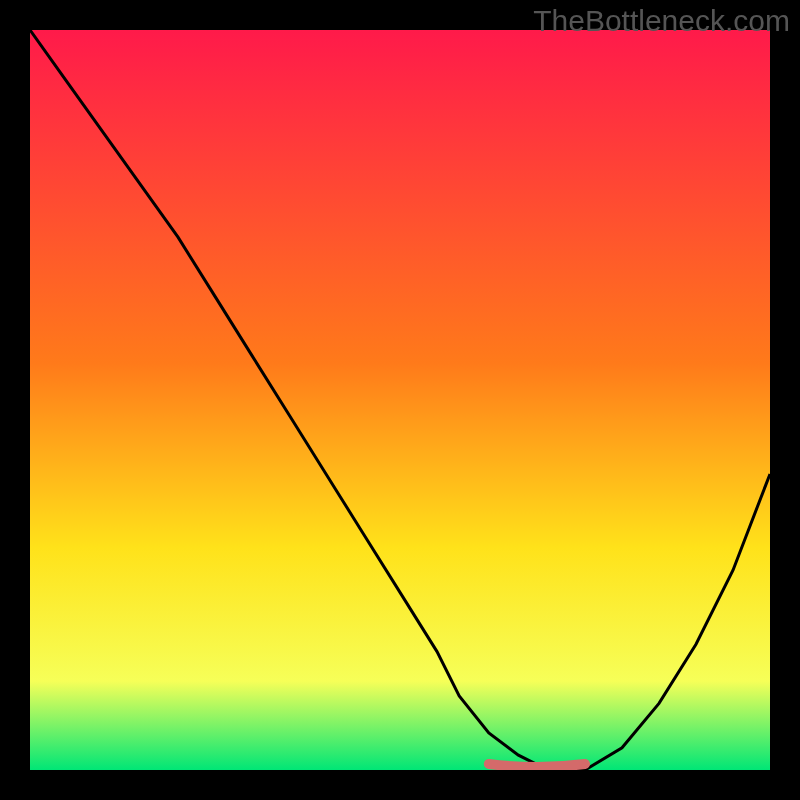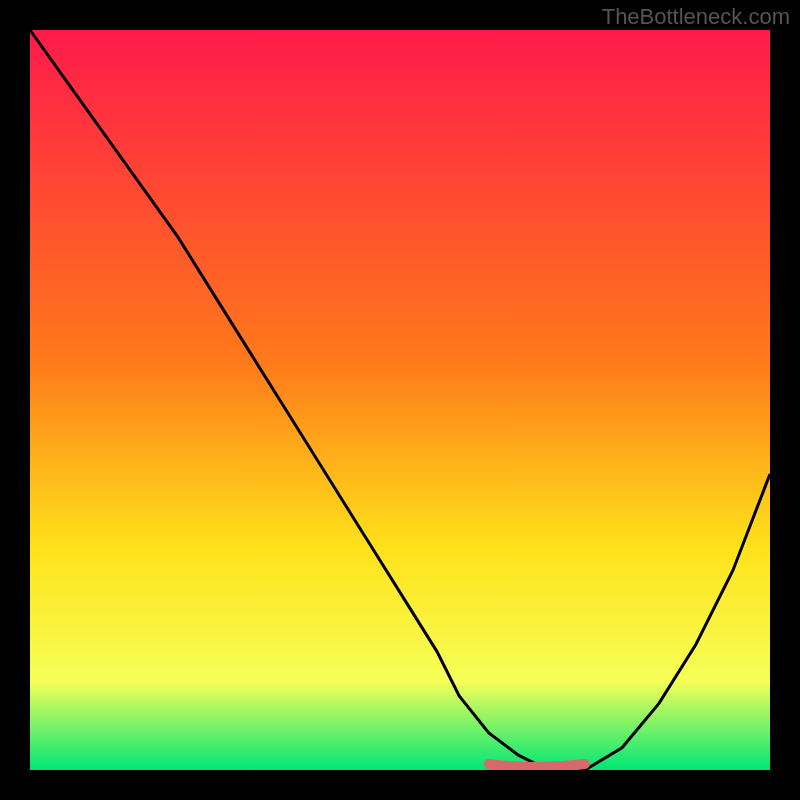--- a/index.html
+++ b/index.html
@@ -15,21 +15,21 @@
     position: relative;
     width: 800px;
     height: 800px;
     background: #000;
   }
   .watermark {
     position: absolute;
     top: 4px;
     right: 10px;
     color: #555;
-    font-size: 22px;
+    font-size: 30px;
     font-weight: 500;
     z-index: 10;
     user-select: none;
   }
   .plot {
     position: absolute;
     left: 30px;
     top: 30px;
     width: 740px;
     height: 740px;

